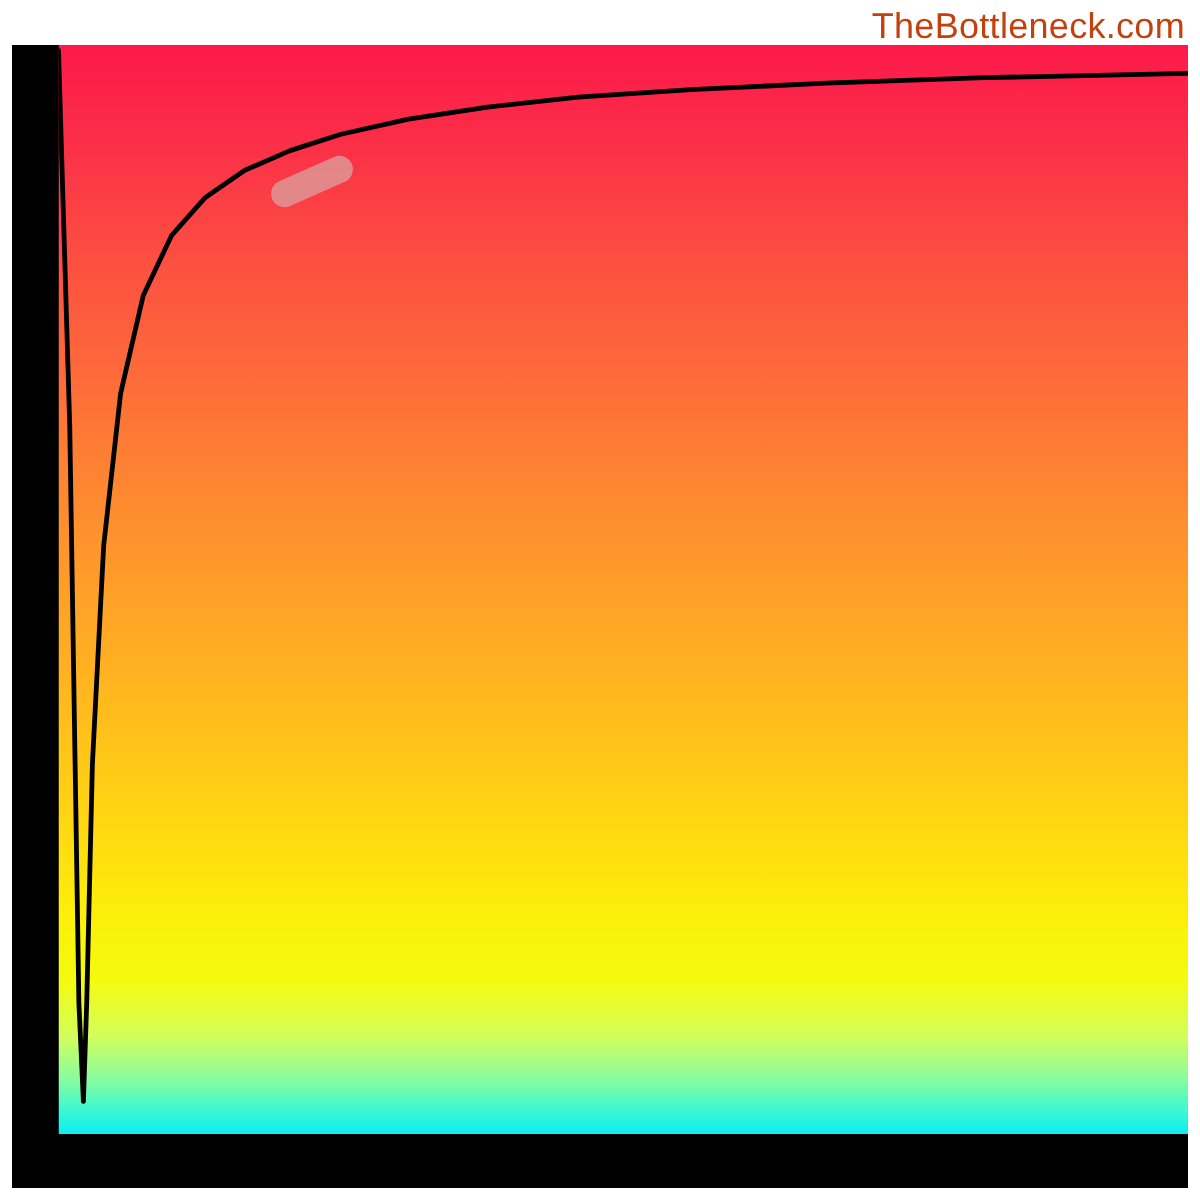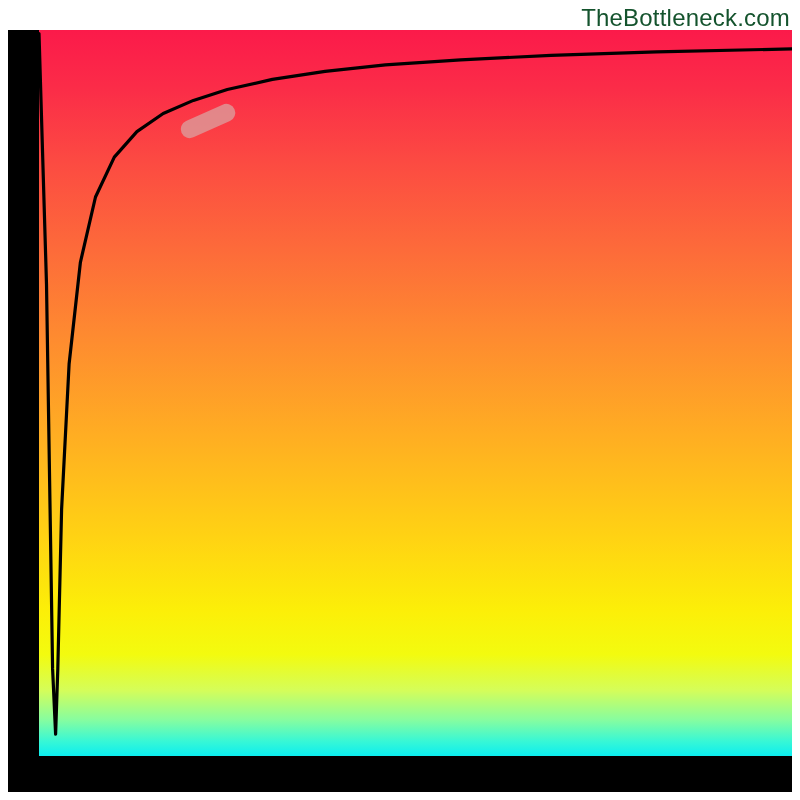--- a/index.html
+++ b/index.html
@@ -8,21 +8,21 @@
     position: relative;
     width: 800px;
     height: 800px;
   }
   .watermark {
     position: absolute;
     top: 4px;
     right: 10px;
     font-family: Arial, Helvetica, sans-serif;
     font-size: 24px;
-    color: #14532d;
+    color: #c2410c;
     font-weight: 400;
     letter-spacing: 0.2px;
   }
   .plot-outer {
     position: absolute;
     left: 8px;
     top: 30px;
     width: 784px;
     height: 762px;
     background: #000;

